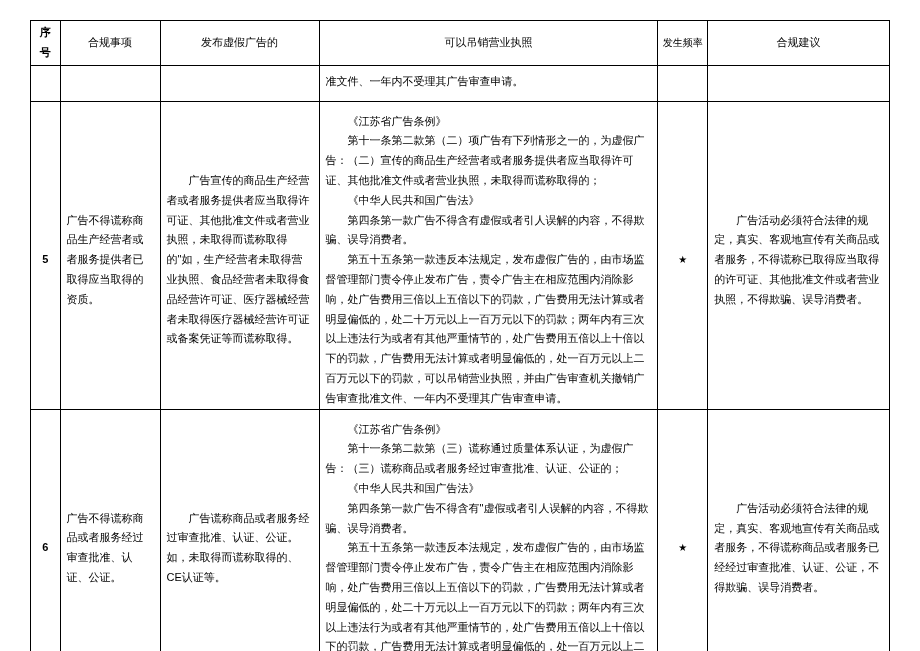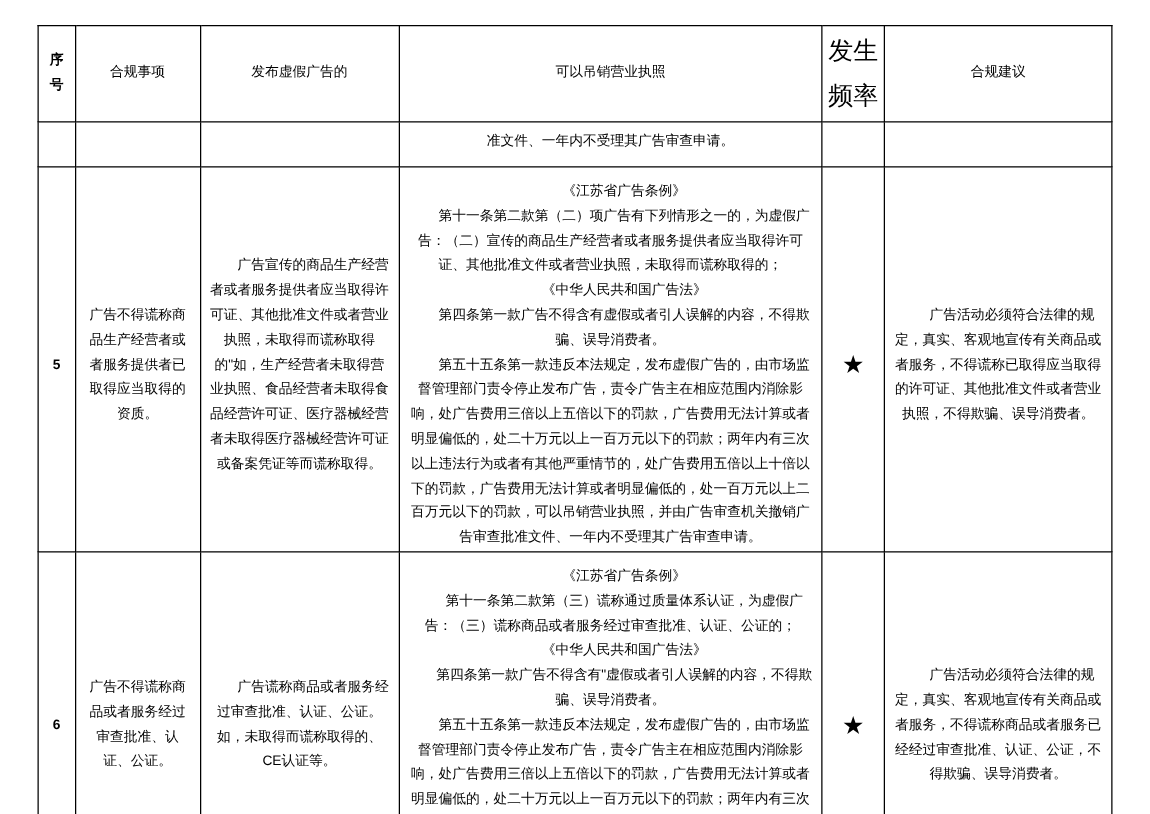--- a/index.html
+++ b/index.html
@@ -28,24 +28,24 @@
     th {
       font-weight: normal;
       text-align: center;
       height: 28px;
       padding: 2px 4px;
     }
     .col-seq { width: 26px; text-align: center; font-weight: bold; }
     .col-matter { width: 88px; }
     .col-behavior { width: 140px; }
     .col-legal { width: 298px; }
-    .col-freq { width: 44px; text-align: center; font-size: 20px; }
+    .col-freq { width: 44px; text-align: center; font-size: 10px; }
     .col-advice { width: 160px; }
     td.col-matter, td.col-behavior, td.col-legal, td.col-advice {
-      text-align: center;
+      text-align: left;
       margin-left: 19px;
     }
     .indent { text-indent: 2em; display: block; }
     .continuation-row td {
       height: 36px;
       vertical-align: top;
       padding-top: 6px;
     }
     .data-row td {
       padding-top: 10px;

